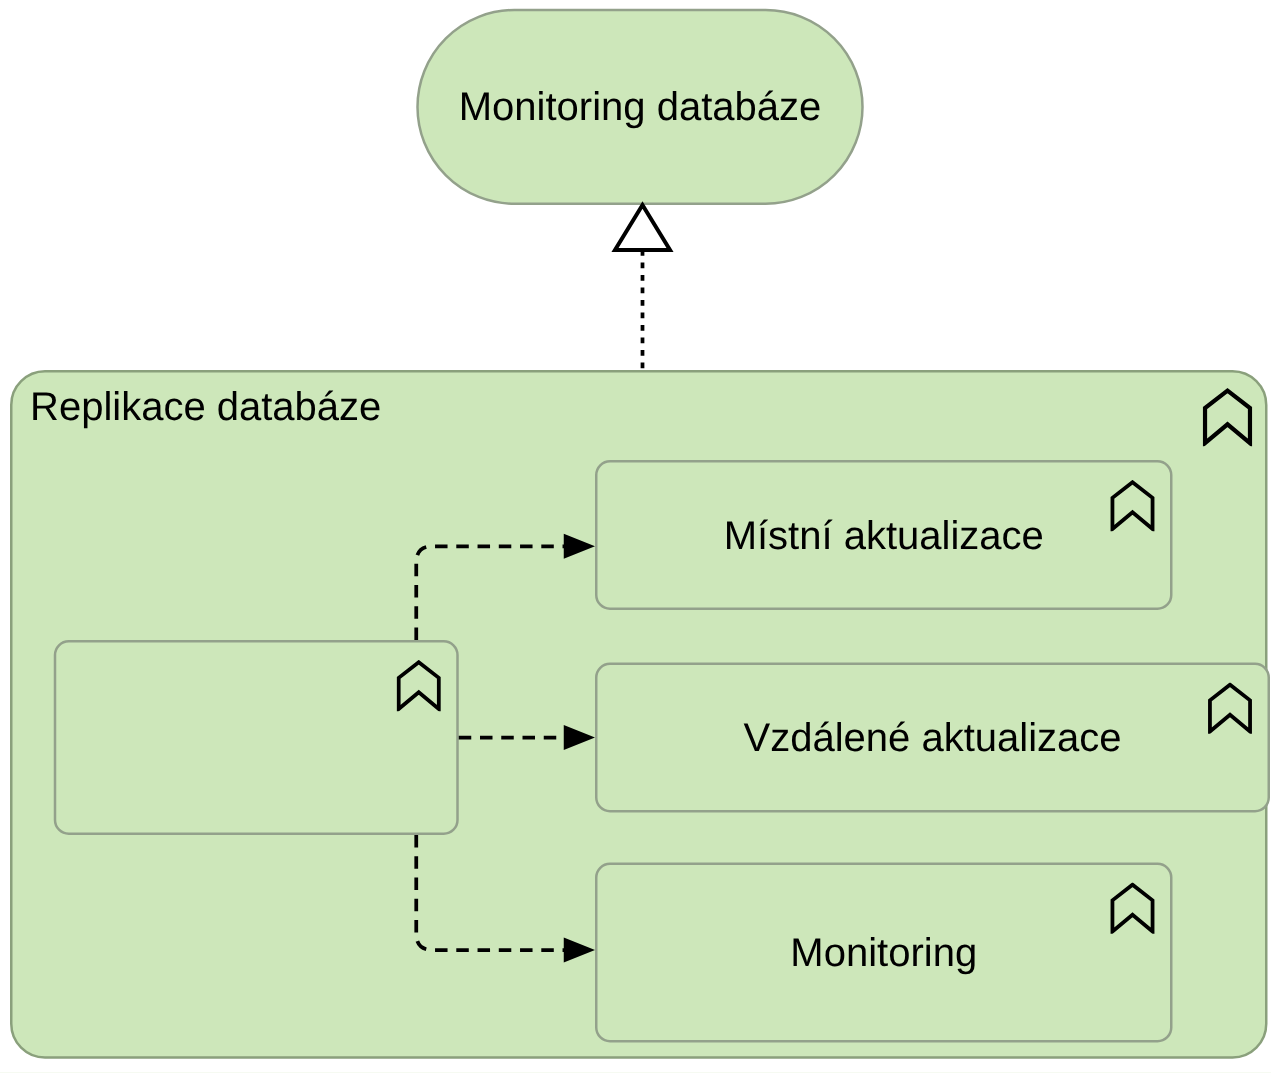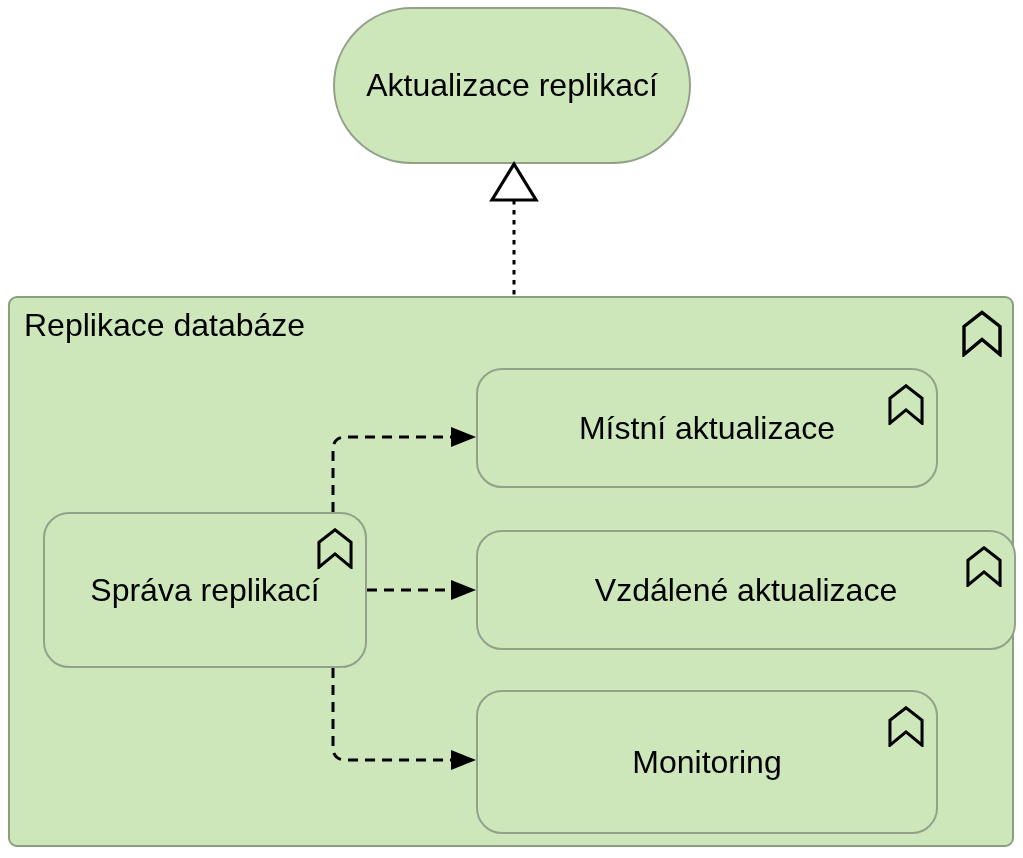--- a/index.html
+++ b/index.html
@@ -25,29 +25,29 @@
   }
   .service{
     left:333px;top:7px;width:358px;height:157px;
     border:2px solid var(--node-border);
     border-radius:79px;
     display:flex;align-items:center;justify-content:center;
   }
   .container-box{
     left:8px;top:296px;width:1006px;height:551px;
     border:2.5px solid var(--container-border);
-    border-radius:9px;
+    border-radius:28px;
   }
   .container-label{
     position:absolute;left:14px;top:8px;
     font-size:32px;line-height:1.2;
   }
   .node{
     border:2px solid var(--node-border);
-    border-radius:26px;
+    border-radius:12px;
     display:flex;align-items:center;justify-content:center;
   }
   .node-sprava{left:43px;top:512px;width:324px;height:156px;}
   .node-mistni{left:476px;top:368px;width:462px;height:120px;}
   .node-vzdalene{left:476px;top:530px;width:540px;height:120px;}
   .node-monitoring{left:476px;top:690px;width:462px;height:144px;}
   .label{font-size:32px;line-height:1.2;white-space:nowrap;}
   .fn-icon{
     position:absolute;top:14px;right:12px;
     width:36px;height:41px;
@@ -85,32 +85,31 @@
       <polygon points="476,590 451,580 451,600" fill="var(--line)"></polygon>
     </g>
 
     <g>
       <path d="M333,668 L333,747 Q333,760 346,760 L452,760" fill="none" stroke="var(--line)" stroke-width="3" stroke-dasharray="10,7"></path>
       <polygon points="476,760 451,750 451,770" fill="var(--line)"></polygon>
     </g>
   </svg>
 
   <div class="shape service">
-    <span class="label">Aktualizace replikací</span>
+    <span class="label">Monitoring databáze</span>
   </div>
 
   <div class="shape container-box">
     <span class="container-label label">Replikace databáze</span>
     <svg class="fn-icon-container" viewBox="0 0 40 46" xmlns="http://www.w3.org/2000/svg">
       <polygon points="2,44 2,16 20,2 38,16 38,44 20,29" fill="none" stroke="var(--line)" stroke-width="3.4" stroke-linejoin="miter"></polygon>
     </svg>
   </div>
 
   <div class="shape node node-sprava">
-    <span class="label">Správa replikací</span>
     <svg class="fn-icon" viewBox="0 0 40 46" xmlns="http://www.w3.org/2000/svg">
       <polygon points="2,44 2,16 20,2 38,16 38,44 20,29" fill="none" stroke="var(--line)" stroke-width="3.4" stroke-linejoin="miter"></polygon>
     </svg>
   </div>
 
   <div class="shape node node-mistni">
     <span class="label">Místní aktualizace</span>
     <svg class="fn-icon" viewBox="0 0 40 46" xmlns="http://www.w3.org/2000/svg">
       <polygon points="2,44 2,16 20,2 38,16 38,44 20,29" fill="none" stroke="var(--line)" stroke-width="3.4" stroke-linejoin="miter"></polygon>
     </svg>

